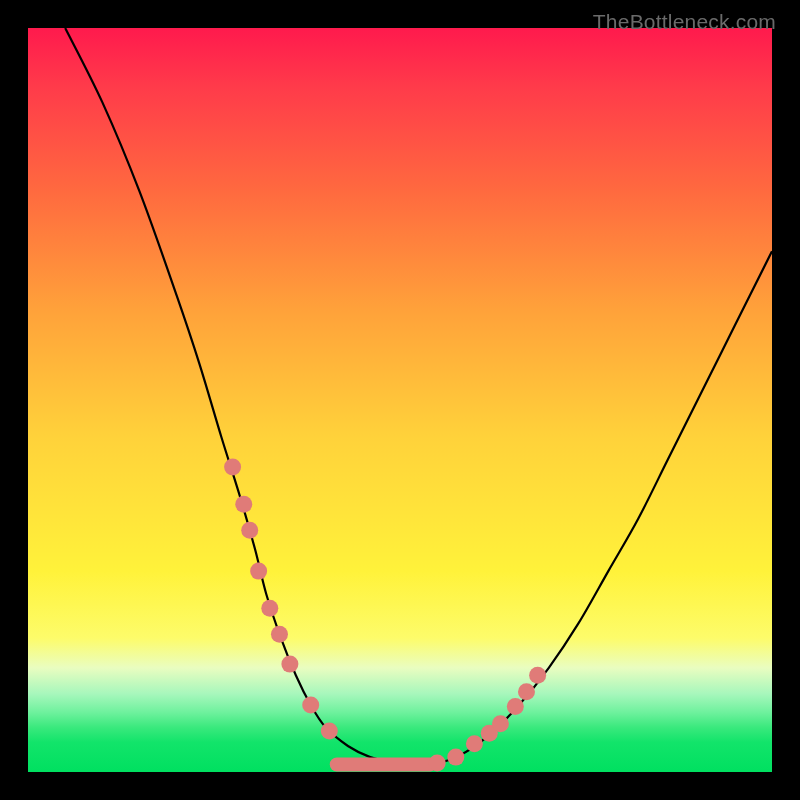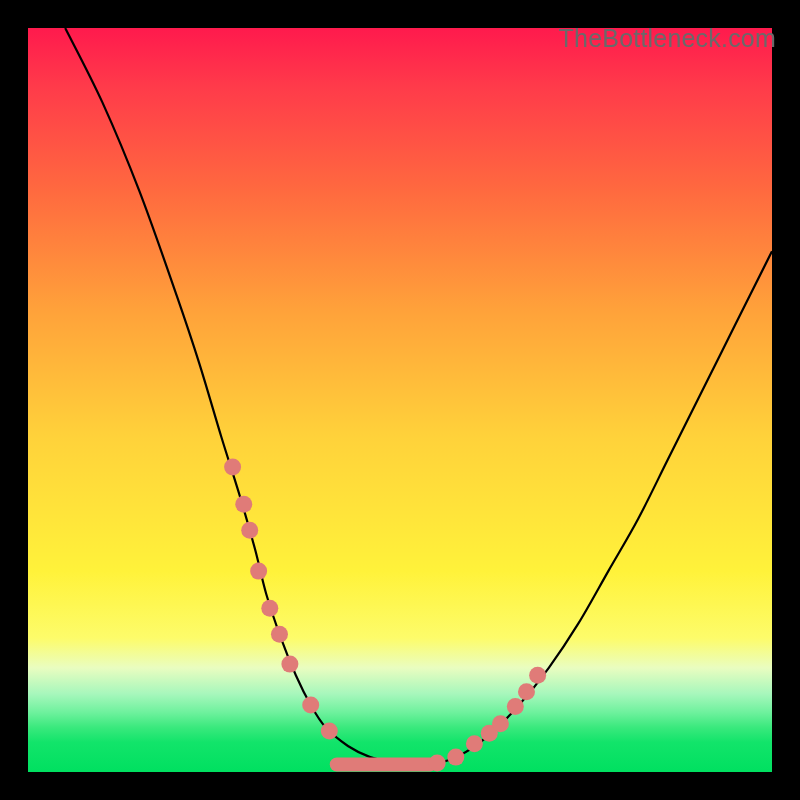--- a/index.html
+++ b/index.html
@@ -29,24 +29,24 @@
       #e9fdc0 86%,
       #a7f7bc 89.5%,
       #6ef19d 92%,
       #3ae97d 94%,
       #12e46a 96%,
       #00e060 100%
     );
   }
   .watermark {
     position: absolute;
-    top: 24px;
+    top: 10px;
     right: 24px;
     color: #6a6a6a;
-    font-size: 25px;
+    font-size: 21px;
     font-weight: 500;
     letter-spacing: 0.2px;
     user-select: none;
   }
   svg.plot {
     position: absolute;
     left: 0;
     top: 0;
     width: 744px;
     height: 744px;

